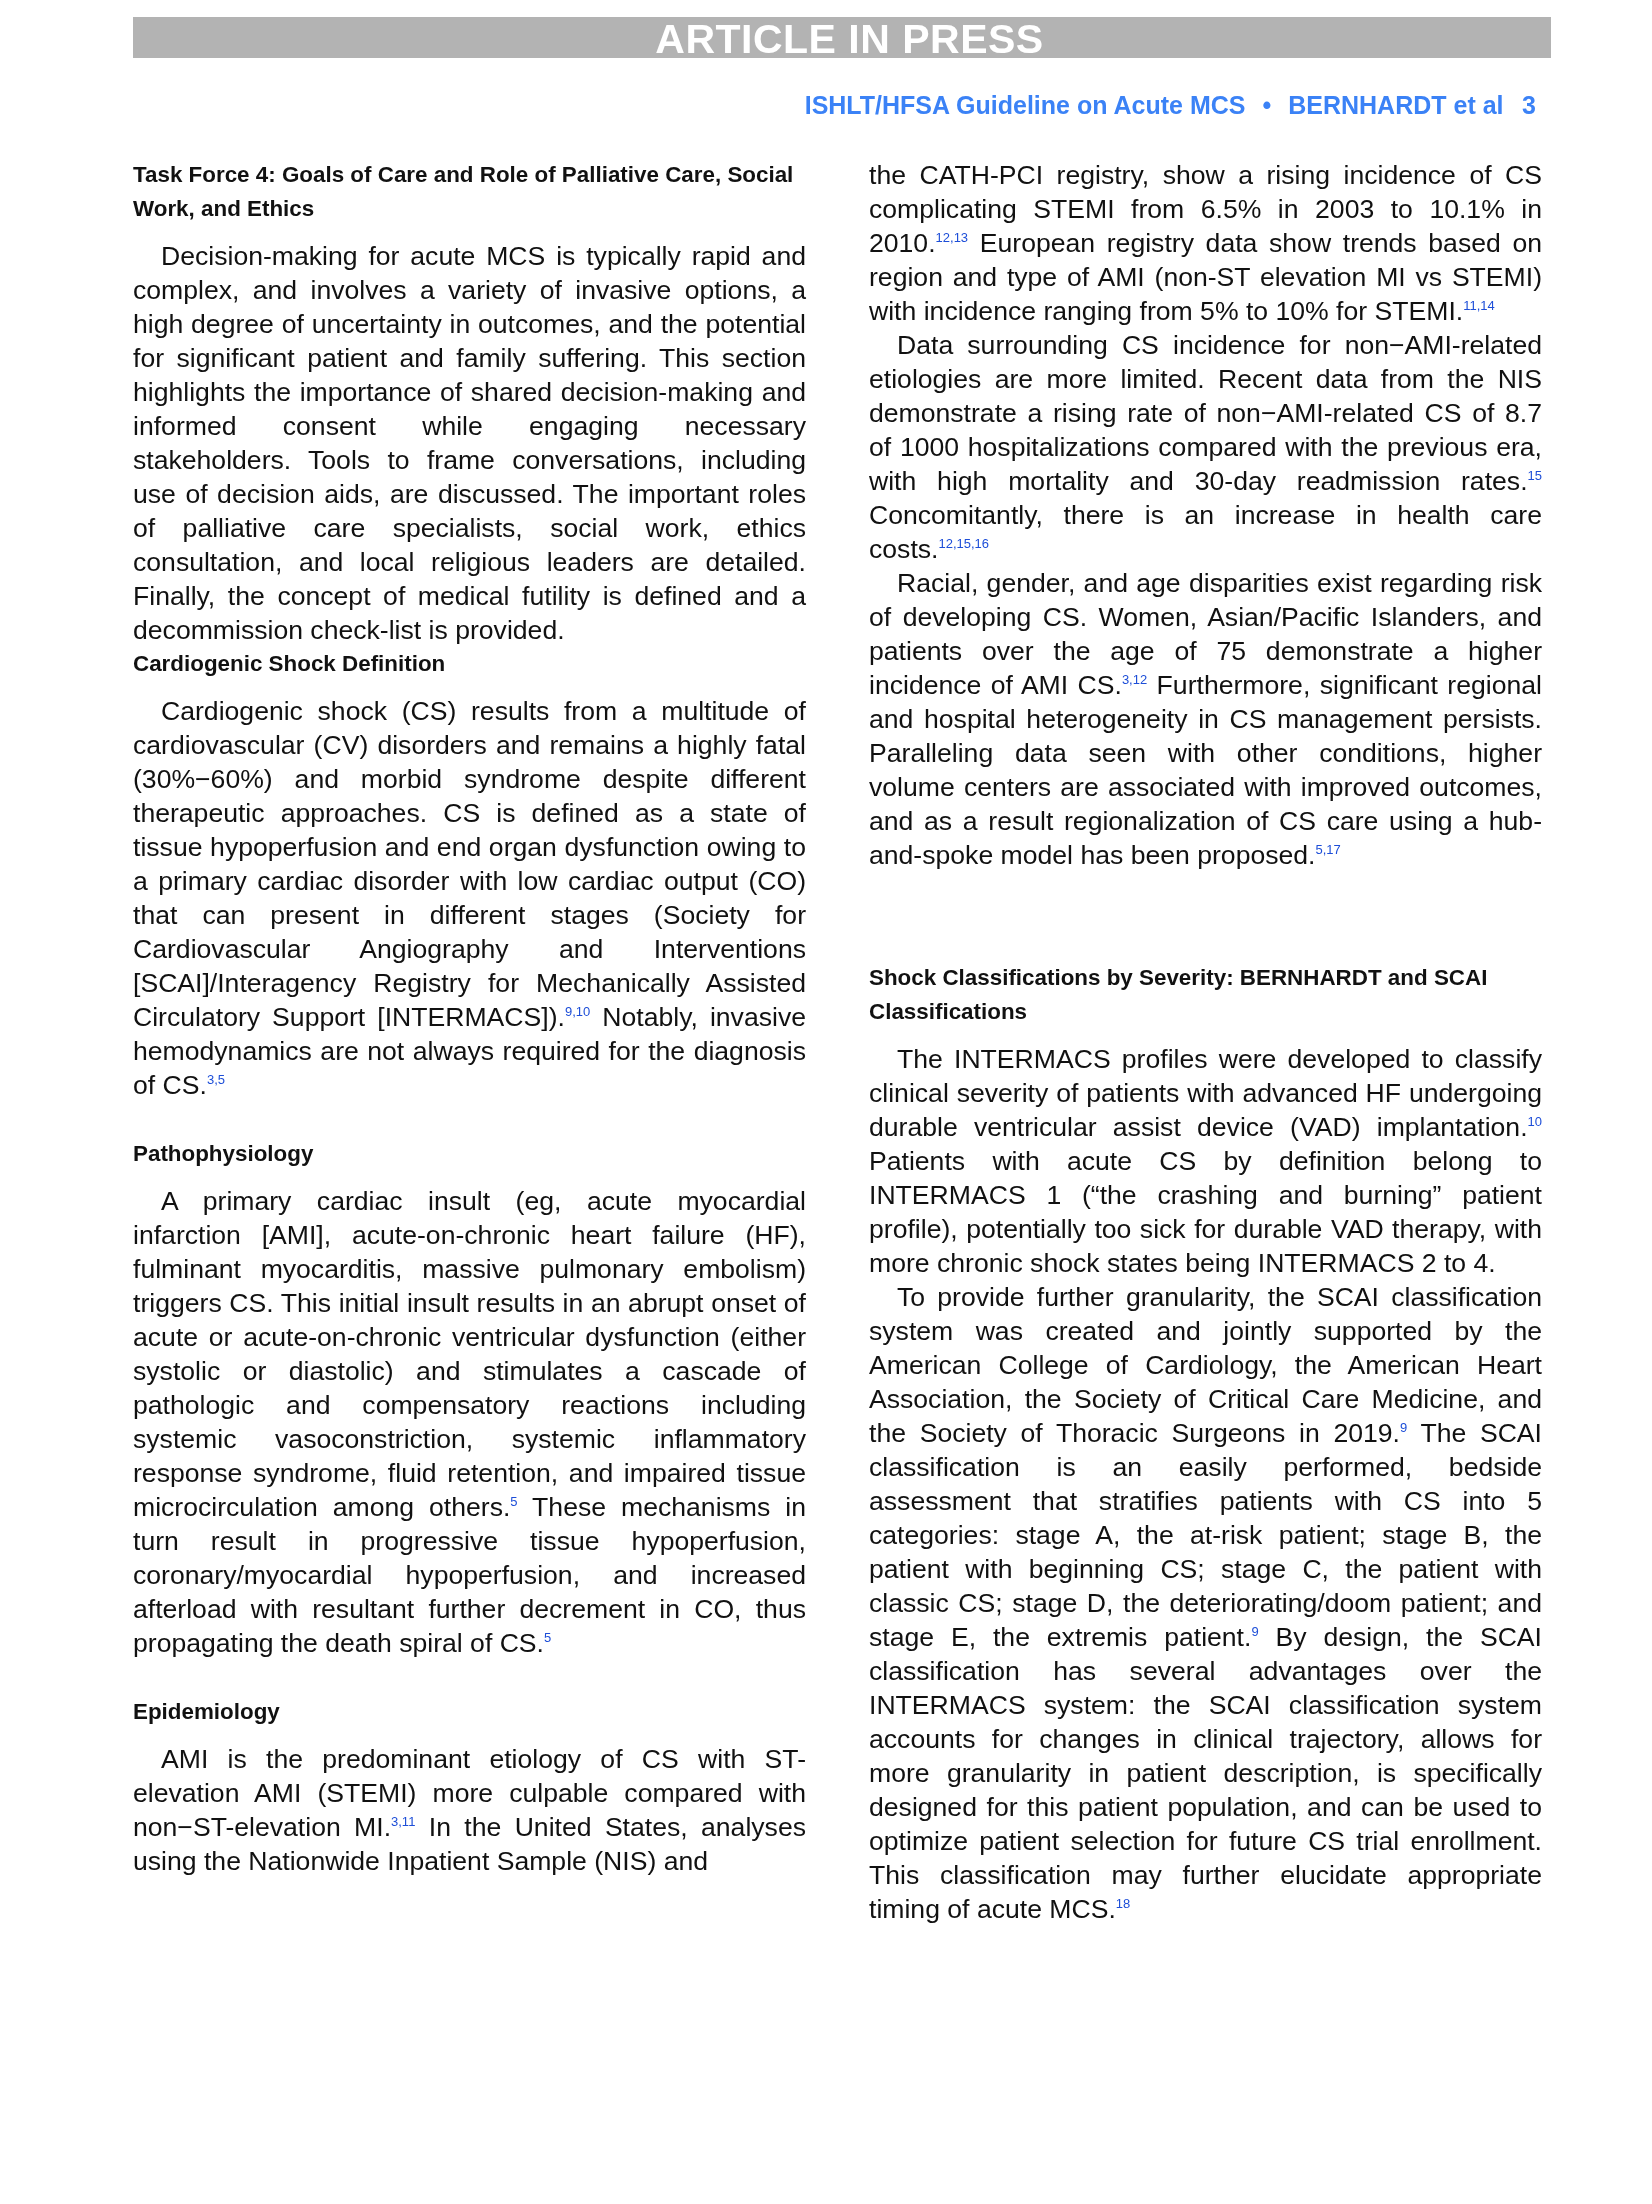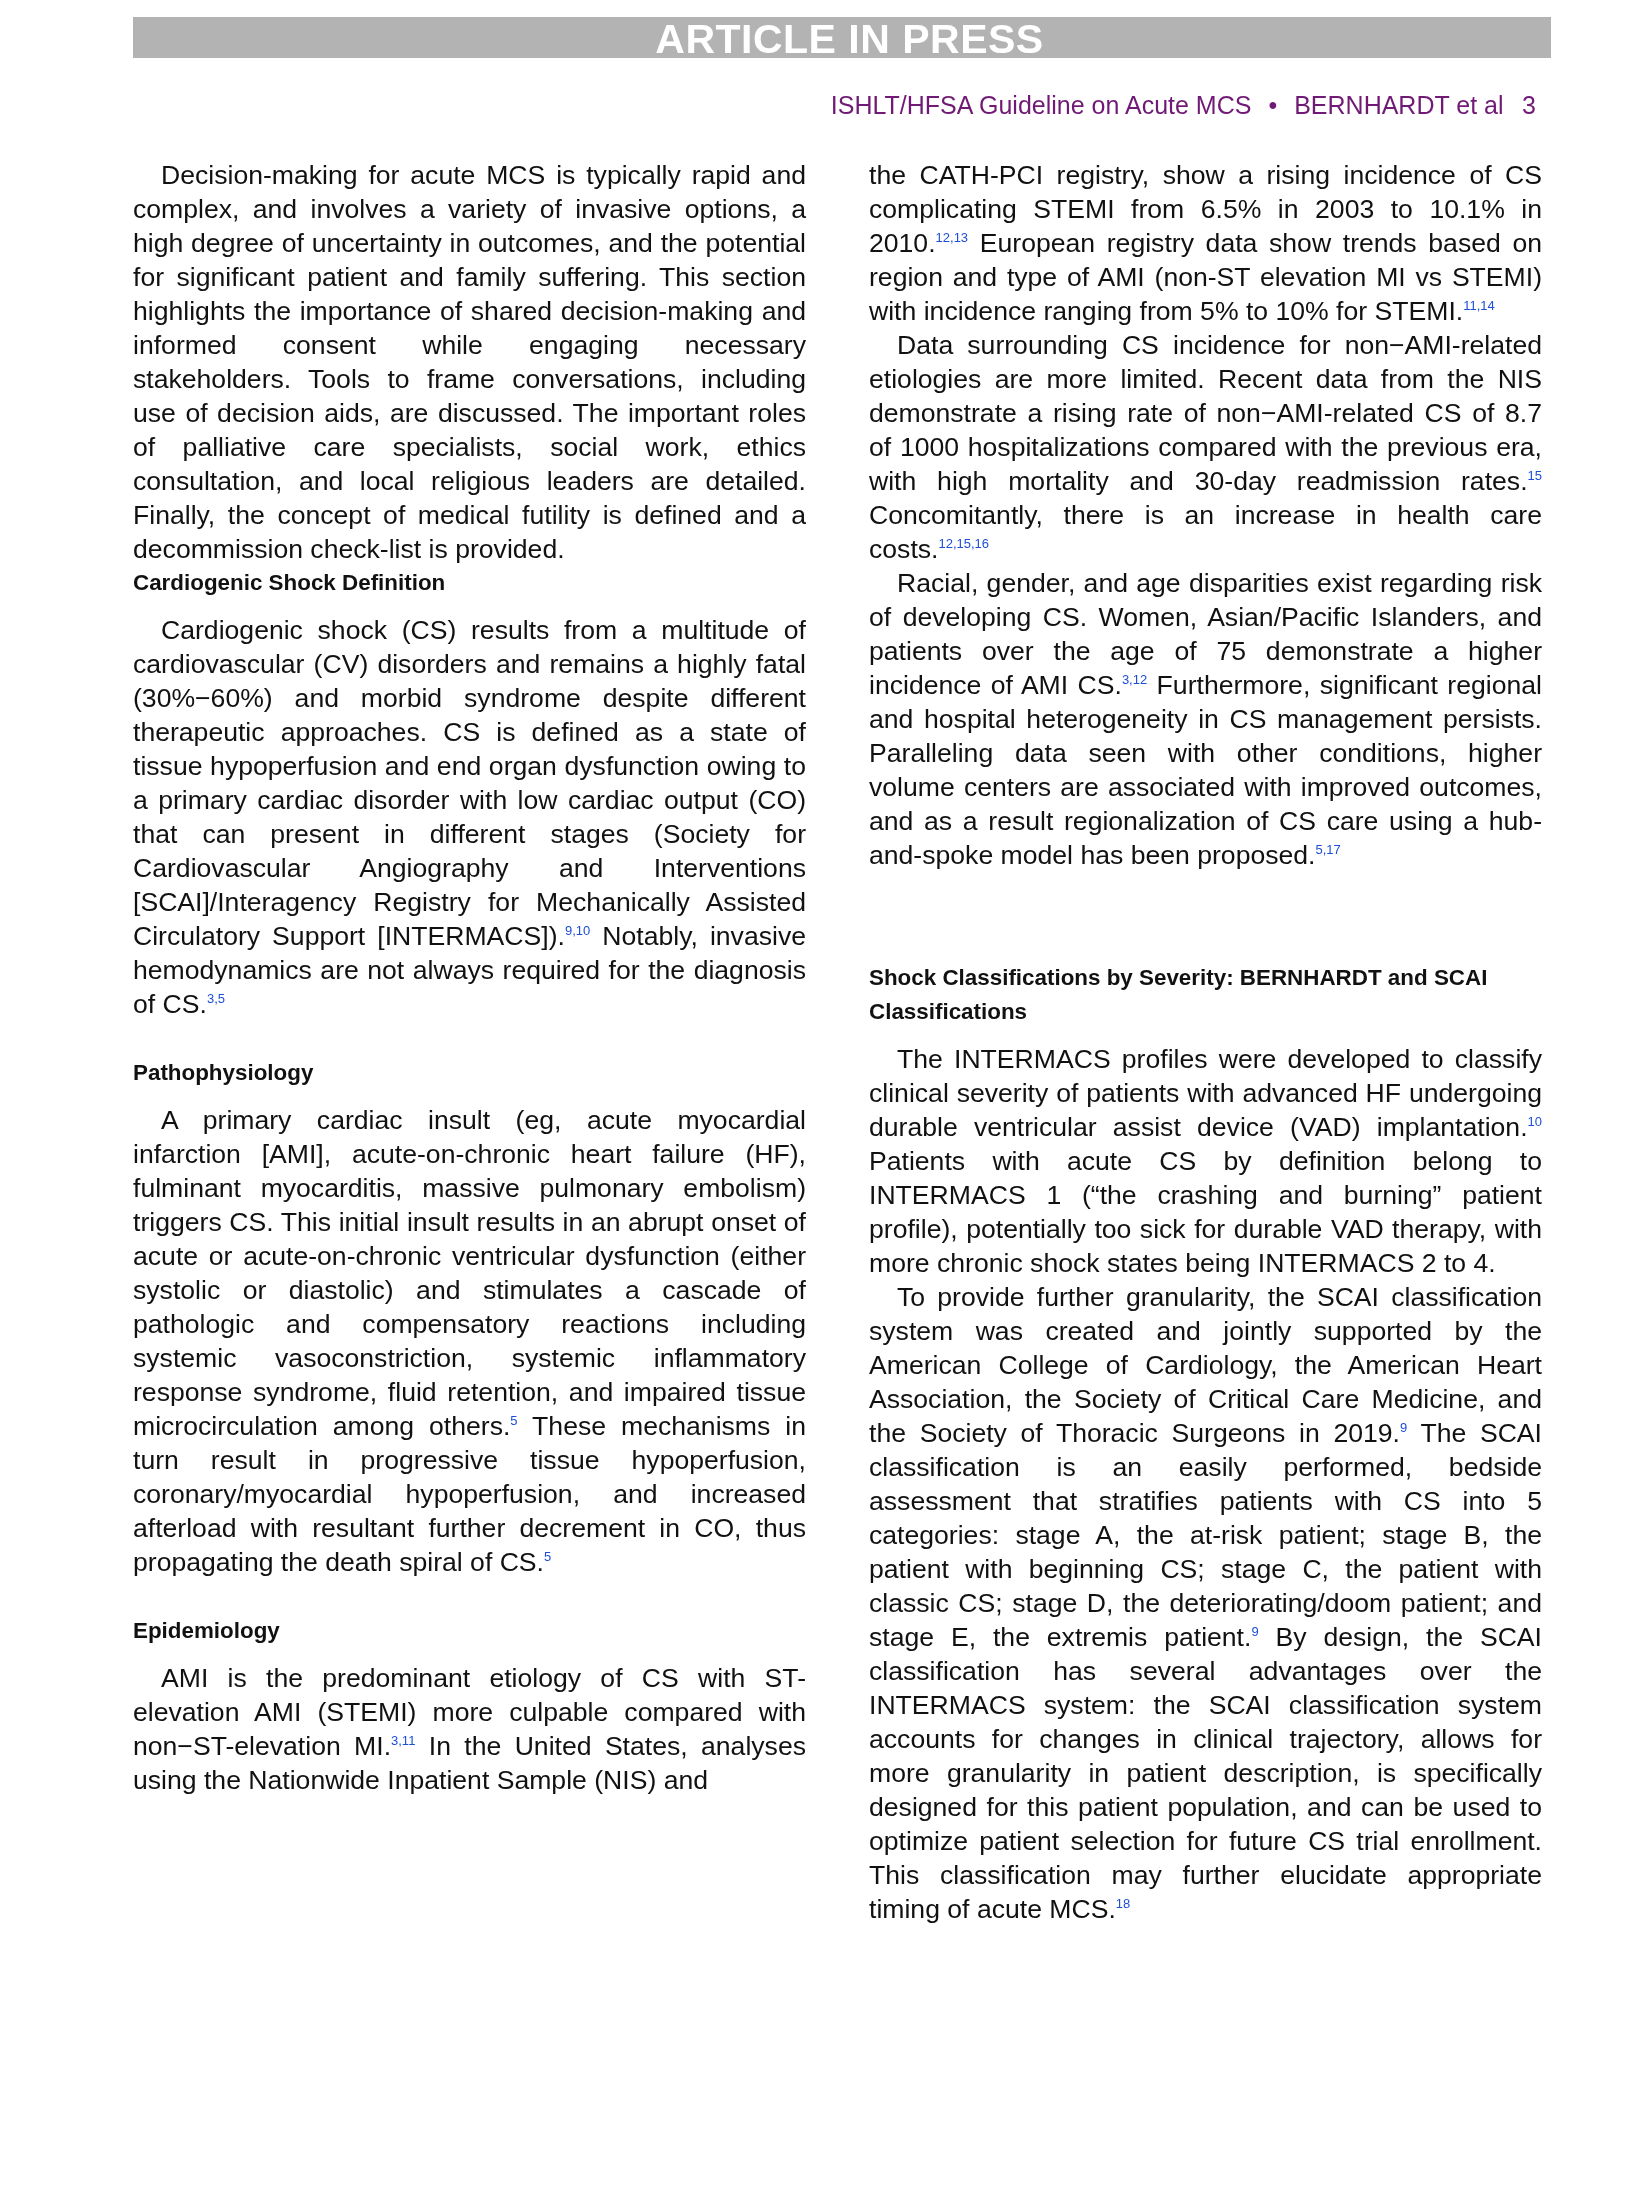--- a/index.html
+++ b/index.html
@@ -1,41 +1,42 @@
 <!DOCTYPE html>
 <html style="font-size:15px"><head>
 <meta charset="utf-8">
 <style>
   html, body { margin: 0; padding: 0; background: #ffffff; }
   body { width: 1653px; height: 2205px; position: relative; overflow: hidden;
          font-family: "Liberation Sans", "DejaVu Sans", sans-serif; color: #111111; }
   .banner { position: absolute; left: 133px; top: 17px; width: 1403px; height: 41px;
             background: #b3b3b3; color: #ffffff; text-align: center;
             font-size: 41px; font-weight: bold; line-height: 45px; letter-spacing: 0.5px; overflow: hidden; padding-left: 15px; }
-  .running-head { position: absolute; right: 117px; top: 91px; font-size: 25px; color: #701a75; white-space: nowrap; }
+  .running-head { position: absolute; right: 117px; top: 91px; font-size: 25px; color: #3b82f6; white-space: nowrap; font-weight: bold; }
   .running-head .bullet { margin: 0 17px; }
   .running-head .pg { margin-left: 18.6px; }
   .col { position: absolute; top: 158px; width: 673px; }
   .col.left { left: 133px; }
   .col.right { left: 869px; }
   h3.sub { font-size: 22.4px; font-weight: bold; margin: 0; line-height: 34px; }
   h2.tf { font-size: 25px; font-weight: bold; text-align: center; margin: 0; line-height: 34px; }
   p.body { font-size: 26.6px; line-height: 34px; text-align: justify; margin: 0; text-indent: 28px; hyphens: none; }
   sup.cite { color: #1d4ed8; font-size: 13px; vertical-align: super; line-height: 0; }
 </style>
 </head>
 <body>
 
 <div class="banner">ARTICLE IN PRESS</div>
 
 <div class="running-head">
   <span>ISHLT/HFSA Guideline on Acute MCS</span><span class="bullet">•</span><span>BERNHARDT et al</span><span class="pg">3</span>
 </div>
 
 <div class="col left">
+  <h3 class="sub" style="margin-bottom:13px;">Task Force 4: Goals of Care and Role of Palliative Care, Social Work, and Ethics</h3>
   <p class="body"><span>Decision-making for acute MCS is typically rapid and complex, and involves a variety of invasive options, a high degree of uncertainty in outcomes, and the potential for significant patient and family suffering. This section highlights the importance of shared decision-making and informed consent while engaging necessary stakeholders. Tools to frame conversations, including use of decision aids, are discussed. The important roles of palliative care specialists, social work, ethics consultation, and local religious leaders are detailed. Finally, the concept of medical futility is defined and a decommission check-list is provided.</span></p>
 
 
   <h3 class="sub" style="margin-bottom:13px;">Cardiogenic Shock Definition</h3>
   <p class="body"><span>Cardiogenic shock (CS) results from a multitude of cardiovascular (CV) disorders and remains a highly fatal (30%−60%) and morbid syndrome despite different therapeutic approaches. CS is defined as a state of tissue hypoperfusion and end organ dysfunction owing to a primary cardiac disorder with low cardiac output (CO) that can present in different stages (Society for Cardiovascular Angiography and Interventions [SCAI]/Interagency Registry for Mechanically Assisted Circulatory Support [INTERMACS]).</span><sup class="cite">9,10</sup><span> Notably, invasive hemodynamics are not always required for the diagnosis of CS.</span><sup class="cite">3,5</sup></p>
 
   <h3 class="sub" style="margin-top:35px; margin-bottom:13px;">Pathophysiology</h3>
   <p class="body"><span>A primary cardiac insult (eg, acute myocardial infarction [AMI], acute-on-chronic heart failure (HF), fulminant myocarditis, massive pulmonary embolism) triggers CS. This initial insult results in an abrupt onset of acute or acute-on-chronic ventricular dysfunction (either systolic or diastolic) and stimulates a cascade of pathologic and compensatory reactions including systemic vasoconstriction, systemic inflammatory response syndrome, fluid retention, and impaired tissue microcirculation among others.</span><sup class="cite">5</sup><span> These mechanisms in turn result in progressive tissue hypoperfusion, coronary/myocardial hypoperfusion, and increased afterload with resultant further decrement in CO, thus propagating the death spiral of CS.</span><sup class="cite">5</sup></p>
 
   <h3 class="sub" style="margin-top:35px; margin-bottom:13px;">Epidemiology</h3>

